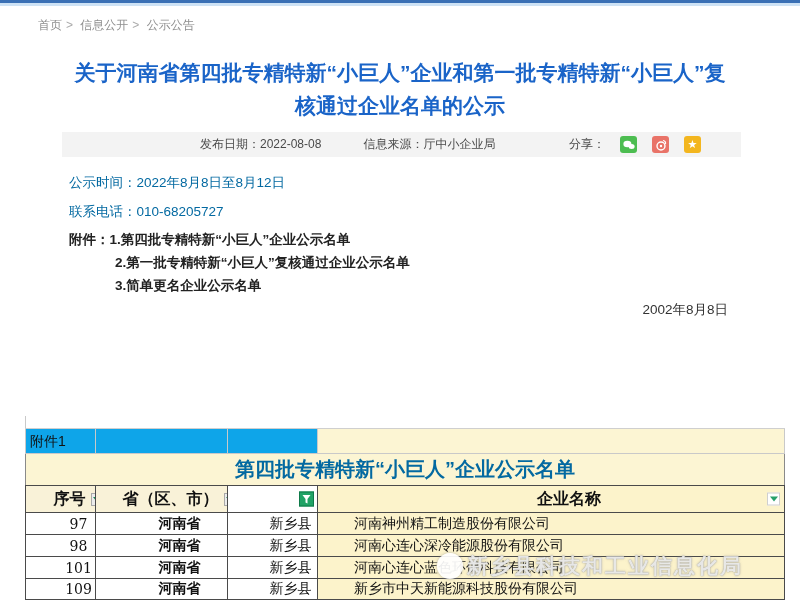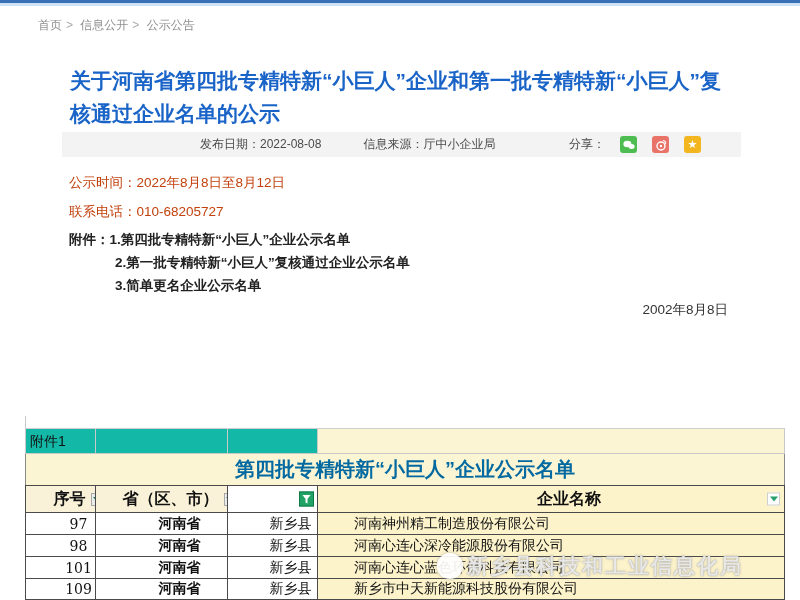--- a/index.html
+++ b/index.html
@@ -7,53 +7,53 @@
     font-family:"Liberation Sans", sans-serif; }
   .canvas { position:relative; width:800px; height:600px; background:#fff; }
 
   .topbar { position:absolute; top:0; left:0; width:800px; height:6px;
     background:linear-gradient(to bottom,#3a70b5 0 3px,#cde2f5 3px 6px); }
 
   .breadcrumb { position:absolute; top:17px; left:38px; font-size:12px; color:#8f8f8f; }
   .breadcrumb span { margin-right:4px; }
   .breadcrumb .sep { color:#aaa; margin:0 4px 0 0; }
 
-  .title { position:absolute; top:64px; left:70px; width:660px; 
+  .title { position:absolute; top:56px; left:70px; width:660px; text-align:center;
     color:#1a64c8; font-size:21px; font-weight:bold; line-height:33px; }
 
   .meta { position:absolute; top:132px; left:62px; width:679px; height:25px;
     background:#f3f3f3; display:flex; align-items:center; font-size:12px; color:#4a4a4a; }
   .meta .m1 { margin-left:138px; }
   .meta .m2 { margin-left:42px; }
   .meta .share { margin-left:auto; margin-right:40px; display:flex; align-items:center; gap:15px; }
   .share-ico { width:17px; height:17px; border-radius:3px; display:inline-flex;
     align-items:center; justify-content:center; cursor:pointer; }
   .ico-wechat { background:#4dbd51; }
   .ico-weibo  { background:#e97368; }
   .ico-star   { background:#f3b61f; color:#fff; font-size:11px; line-height:17px; }
 
   .article { position:absolute; top:166px; left:42px; width:716px;
     font-size:13.5px; color:#333; text-align:justify; }
   .article p.body { line-height:25px; text-indent:2em; }
   .article p.body + p.body { margin-top:12px; }
-  .article p.info { line-height:25px; text-indent:2em; margin-top:4px; font-weight:500; color:#c2410c; }
+  .article p.info { line-height:25px; text-indent:2em; margin-top:4px; font-weight:500; color:#0369a1; }
   .article .atts { margin-top:4px; font-weight:bold; color:#222; }
   .article .atts .a1 { text-indent:2em; line-height:23px; }
   .article .atts .an { margin-left:5.4em; line-height:23px; }
   .article .dateline { margin-top:4px; text-align:right; padding-right:30px;
     font-size:13.5px; color:#333; }
 
   
   .sheet { position:absolute; top:416px; left:25px; width:760px;
     font-family:"DejaVu Serif", serif; color:#111; }
   .spacer { height:12px; border-left:1px solid #c9c9c9; }
   .row { display:flex; }
   .corner-row { height:26px; border-top:1px solid #cfcfcf; }
   .corner-row .c { border-left:1px solid #c9c9c9; border-bottom:1px solid #c9c9c9;
-    background:#14b8a6; height:100%; }
+    background:#0ea5e9; height:100%; }
   .corner-row .c1 { width:70px; font-family:"Liberation Sans",sans-serif; font-size:14px;
     color:#111; padding-left:4px; line-height:25px; }
   .corner-row .c2 { width:132px; } .corner-row .c3 { width:90px; }
   .corner-row .c4 { width:468px; background:#fcf5d3; border-right:1px solid #c9c9c9; }
 
   .title-row { height:31px; background:#fcf5d3; border-left:1px solid #8a8a8a;
     border-right:1px solid #8a8a8a; display:flex; align-items:center; justify-content:center;
     font-family:"Liberation Sans",sans-serif; font-weight:bold; font-size:20px; color:#0369a1; }
 
   .grid-row { height:22px; }

